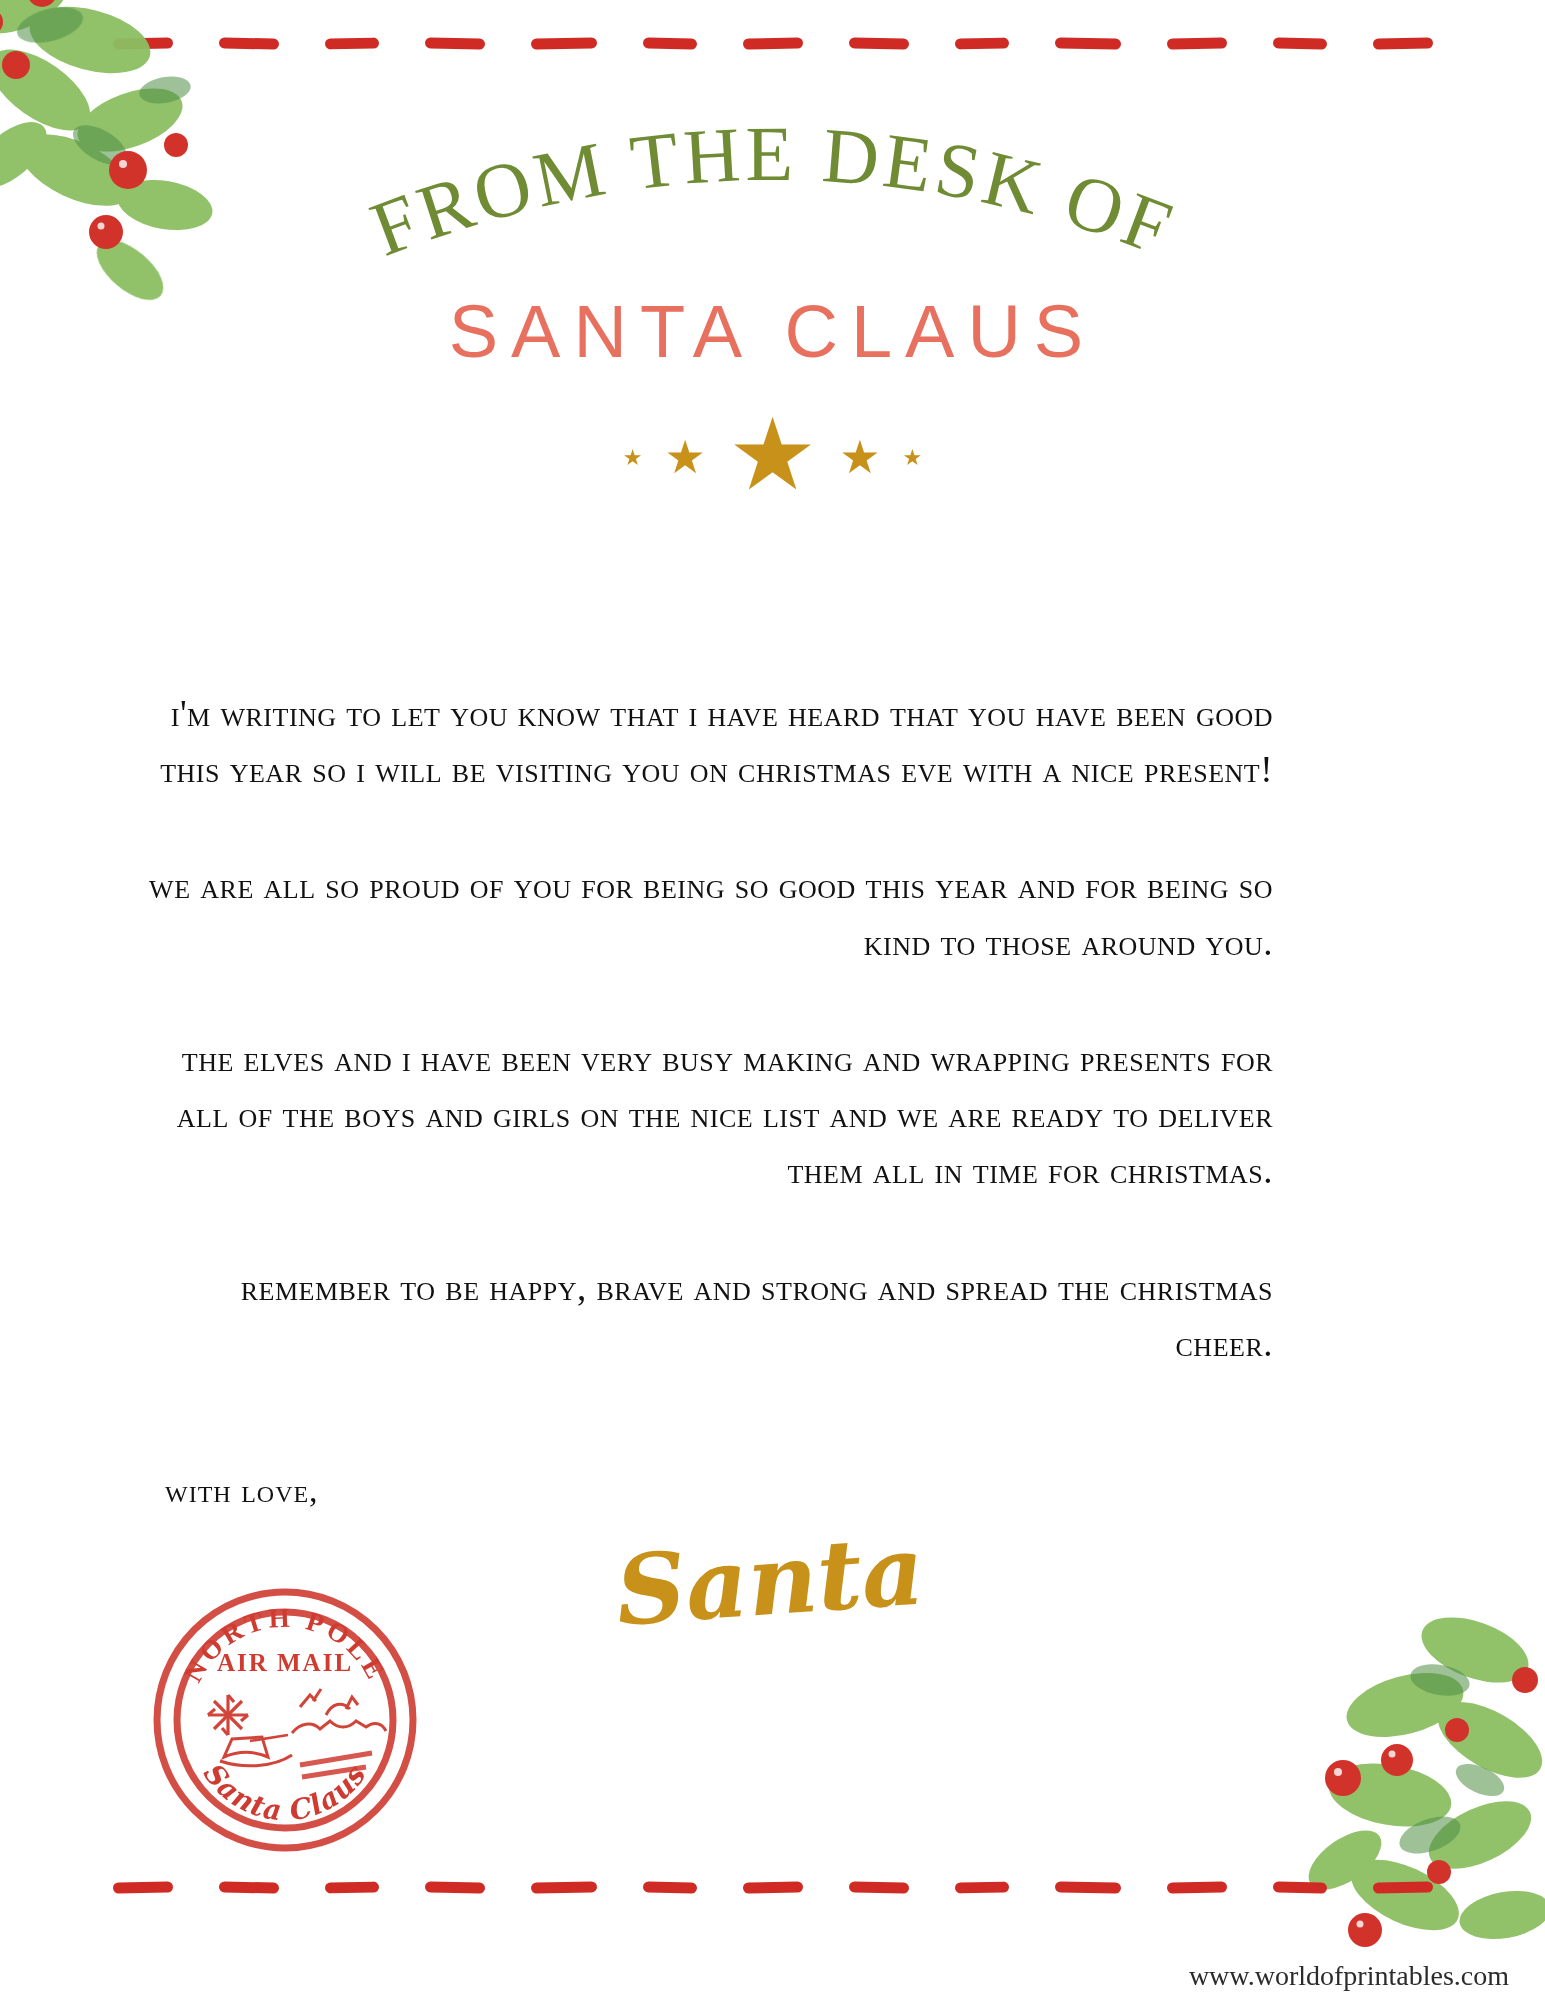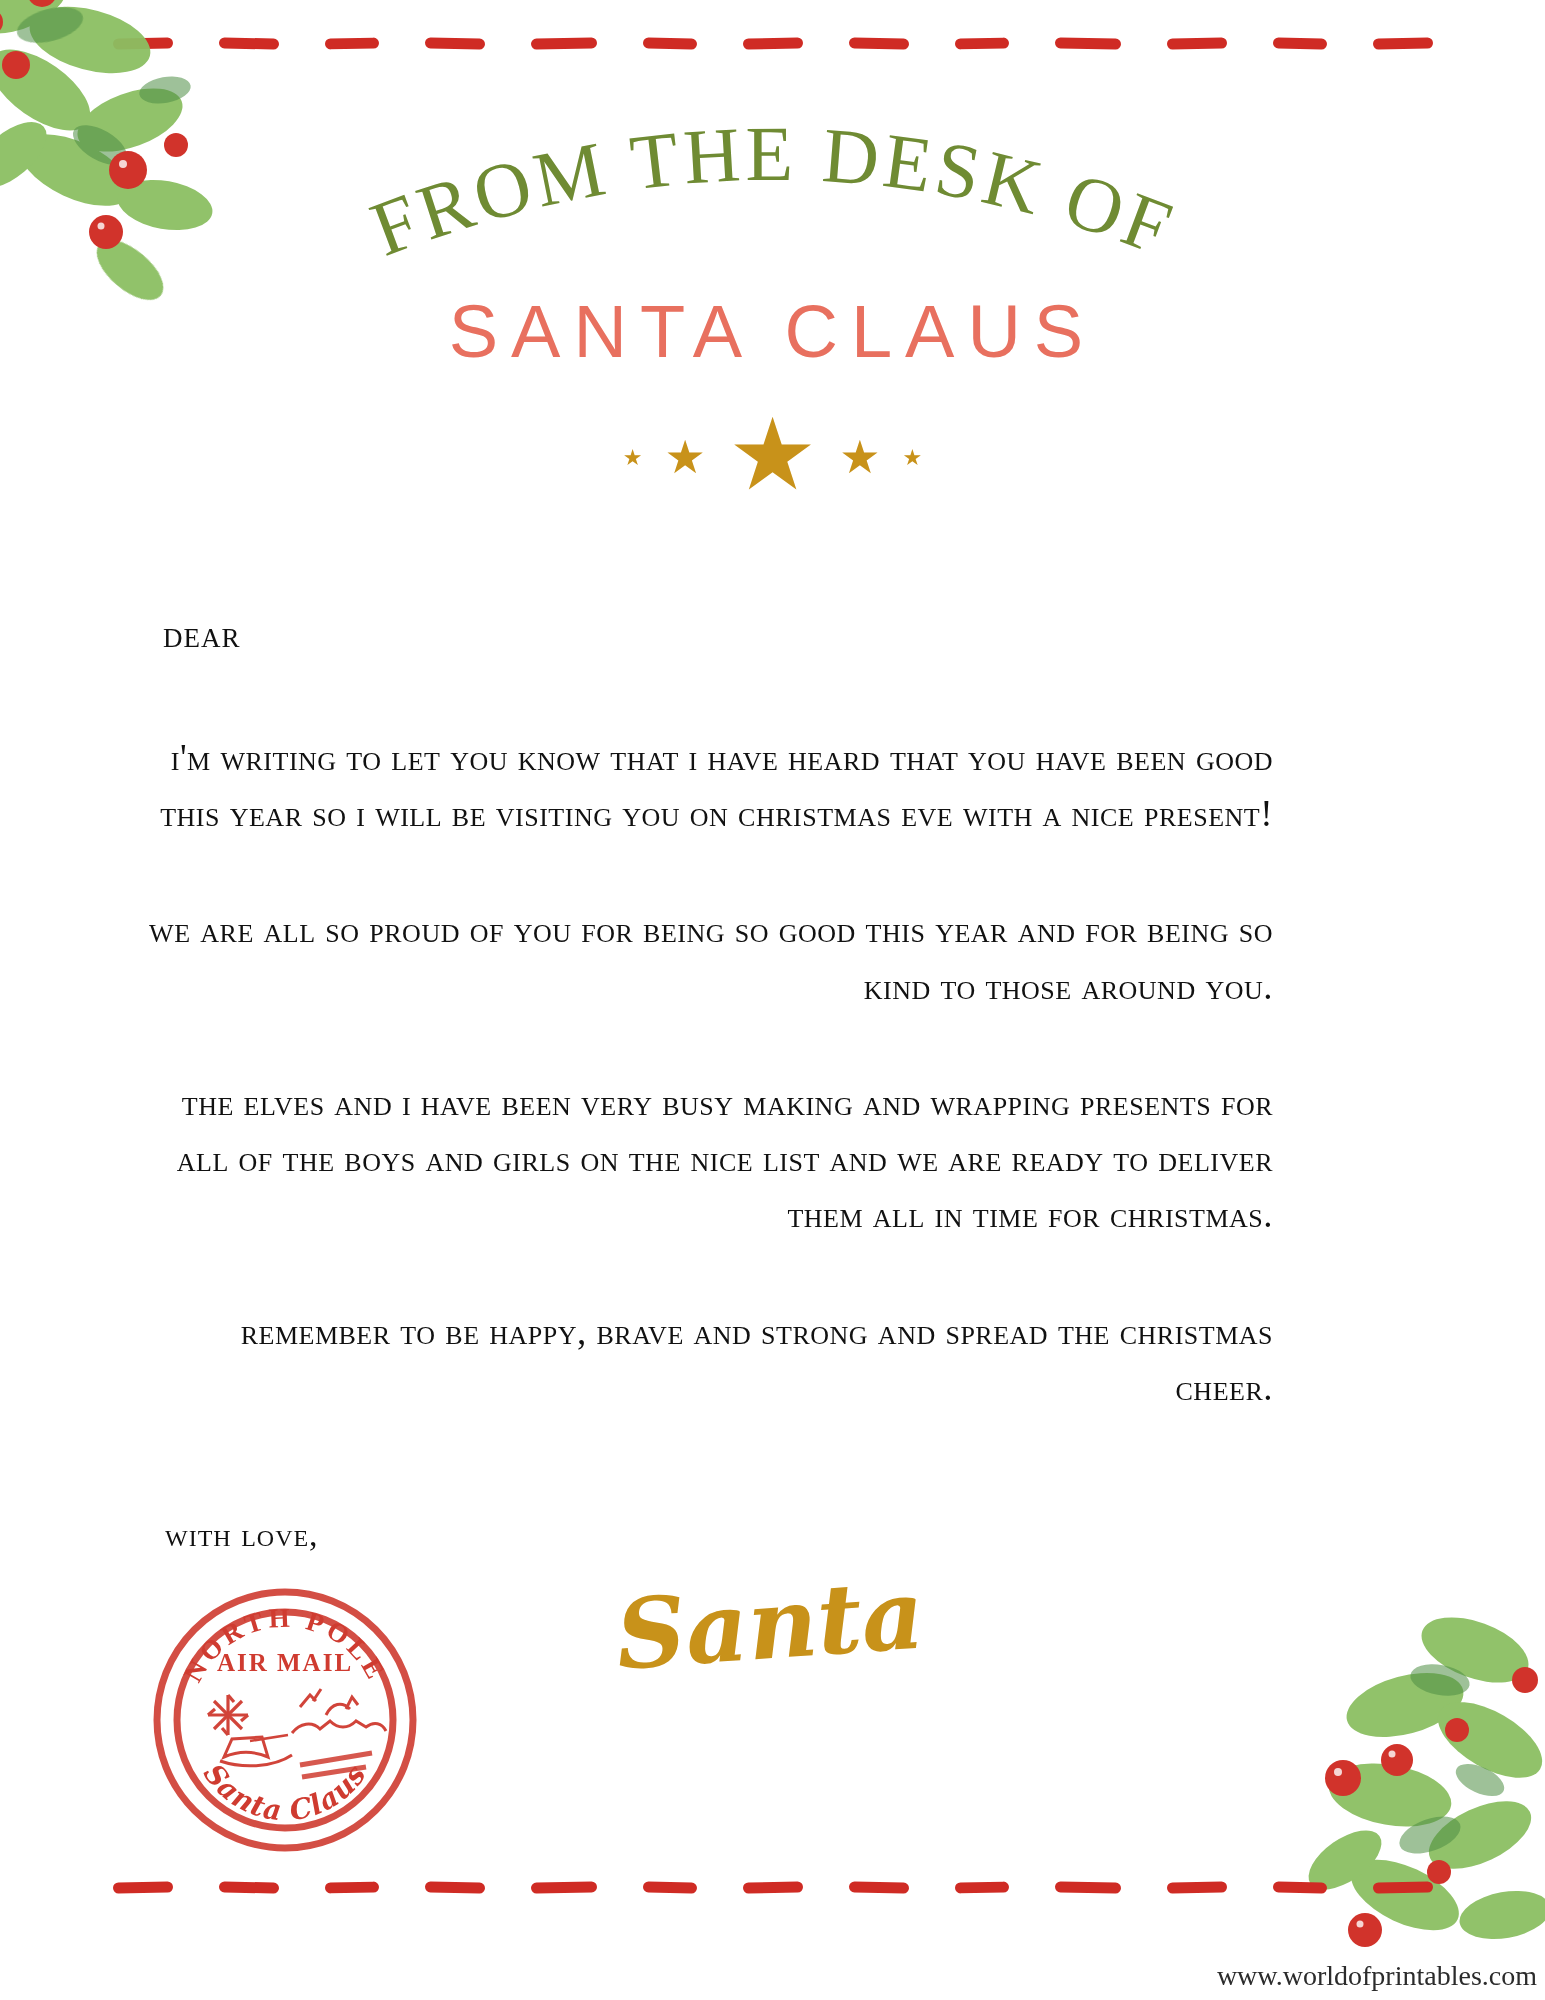--- a/index.html
+++ b/index.html
@@ -145,21 +145,21 @@
   .stamp svg { display: block; }
 
   
   .holly { position: absolute; pointer-events: none; }
   .holly.tl { left: -20px; top: -30px; width: 300px; height: 360px; }
   .holly.br { right: -10px; bottom: 30px; width: 330px; height: 360px; }
 
   
   .footer-url {
     position: absolute;
-    right: 8px;
+    right: 36px;
     bottom: 8px;
     font-family: "Liberation Serif", serif;
     font-size: 28px;
     color: #2b2b2b;
   }
 </style>
 </head>
 <body>
 
 <div class="dash-row top">
@@ -226,21 +226,20 @@
   <div class="stars">
     <span class="star s1">★</span>
     <span class="star s2">★</span>
     <span class="star s3">★</span>
     <span class="star s2">★</span>
     <span class="star s1">★</span>
   </div>
 </div>
 
 <div class="letter">
-  <div class="salutation">Dear</div>
   <div class="para first">I'm writing to let you know that I have heard that you have been good this year so I will be visiting you on Christmas Eve with a nice present!</div>
   <div class="para">We are all so proud of you for being so good this year and for being so kind to those around you.</div>
   <div class="para">The elves and I have been very busy making and wrapping presents for all of the boys and girls on the nice list and we are ready to deliver them all in time for Christmas.</div>
   <div class="para">Remember to be happy, brave and strong and spread the Christmas cheer.</div>
   <div class="signoff">With love,</div>
   <div class="signature">Santa</div>
 </div>
 
 <div class="stamp">
   <svg width="270" height="270" viewBox="0 0 270 270">

